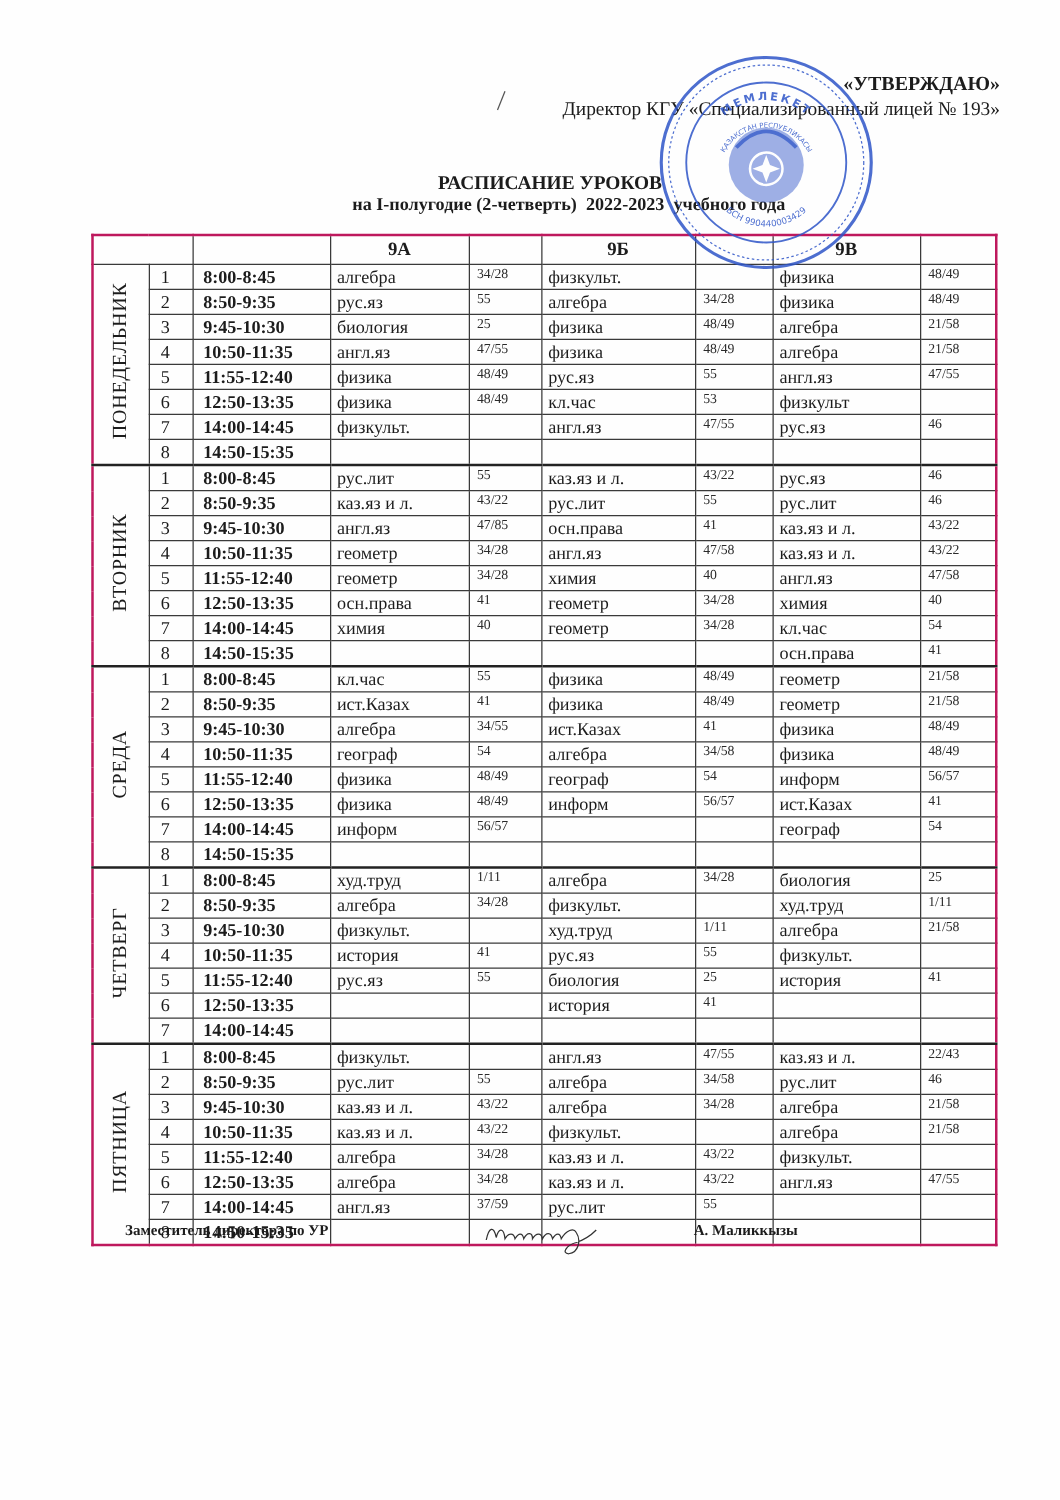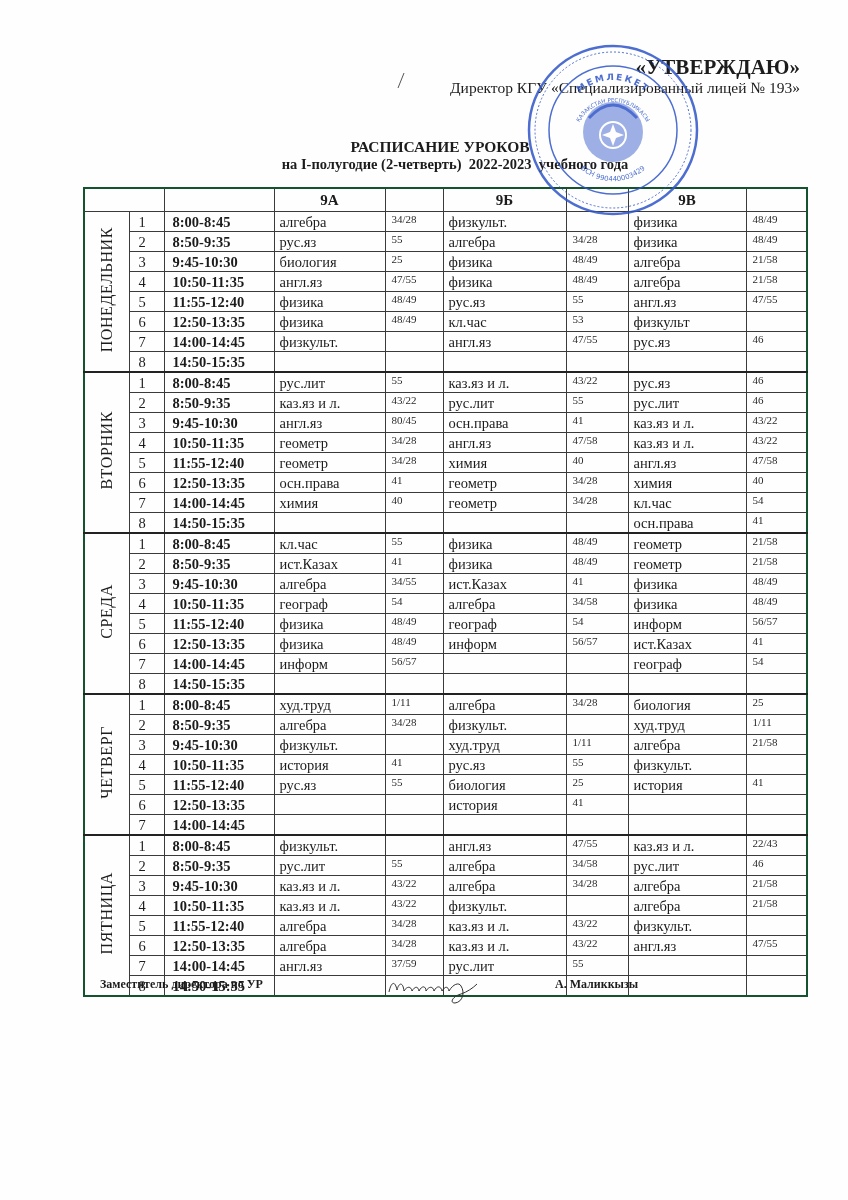--- a/index.html
+++ b/index.html
@@ -3,28 +3,28 @@
 <meta charset="utf-8">
 <style>
   :root { --stamp: #2f56c8; --ink: #1c1c1c; }
   html, body { margin: 0; padding: 0; background: #ffffff; }
   .page {
     position: relative; width: 848px; height: 1200px; overflow: hidden;
     background: #fefefe; color: var(--ink);
     font-family: "Liberation Serif", serif;
   }
   .approve { position: absolute; right: 48px; top: 58px; text-align: right; font-size: 15.5px; line-height: 19.5px; }
-  .approve .ttl { font-weight: bold; font-size: 21px; }
+  .approve .ttl { font-weight: bold; font-size: 16px; }
   .slash { position: absolute; left: 396px; top: 72px; }
   .doc-title { position: absolute; left: 0; width: 880px; top: 138px; text-align: center; font-weight: bold; font-size: 15.5px; }
   .doc-subtitle { position: absolute; left: 0; width: 910px; top: 156px; text-align: center; font-weight: bold; font-size: 14.5px; white-space: pre; }
 
   table.sched {
-    position: absolute; left: 83px; top: 187px; width: 723px;
-    border-collapse: collapse; table-layout: fixed; border: 2px solid #14532d;
+    position: absolute; left: 73px; top: 187px; width: 723px;
+    border-collapse: collapse; table-layout: fixed; border: 2px solid #be185d;
     font-size: 14.5px;
   }
   table.sched th, table.sched td {
     border: 1px solid #3a3a3a; padding: 0; white-space: nowrap; overflow: hidden;
   }
   table.sched thead th { height: 22px; font-weight: bold; font-size: 15px; text-align: center; vertical-align: middle; }
   table.sched tbody td { height: 18px; line-height: 18px; }
   table.sched tr.group-start td { border-top: 2.5px solid #222; }
   td.num { padding-left: 9px !important; }
   td.time { font-weight: bold; padding-left: 8px !important; }
@@ -182,21 +182,21 @@
           <td class="room">43/22</td>
           <td class="subj">рус.лит</td>
           <td class="room">55</td>
           <td class="subj">рус.лит</td>
           <td class="room">46</td>
         </tr>
         <tr>
           <td class="num">3</td>
           <td class="time">9:45-10:30</td>
           <td class="subj">англ.яз</td>
-          <td class="room">80/45</td>
+          <td class="room">47/85</td>
           <td class="subj">осн.права</td>
           <td class="room">41</td>
           <td class="subj">каз.яз и л.</td>
           <td class="room">43/22</td>
         </tr>
         <tr>
           <td class="num">4</td>
           <td class="time">10:50-11:35</td>
           <td class="subj">геометр</td>
           <td class="room">34/28</td>

